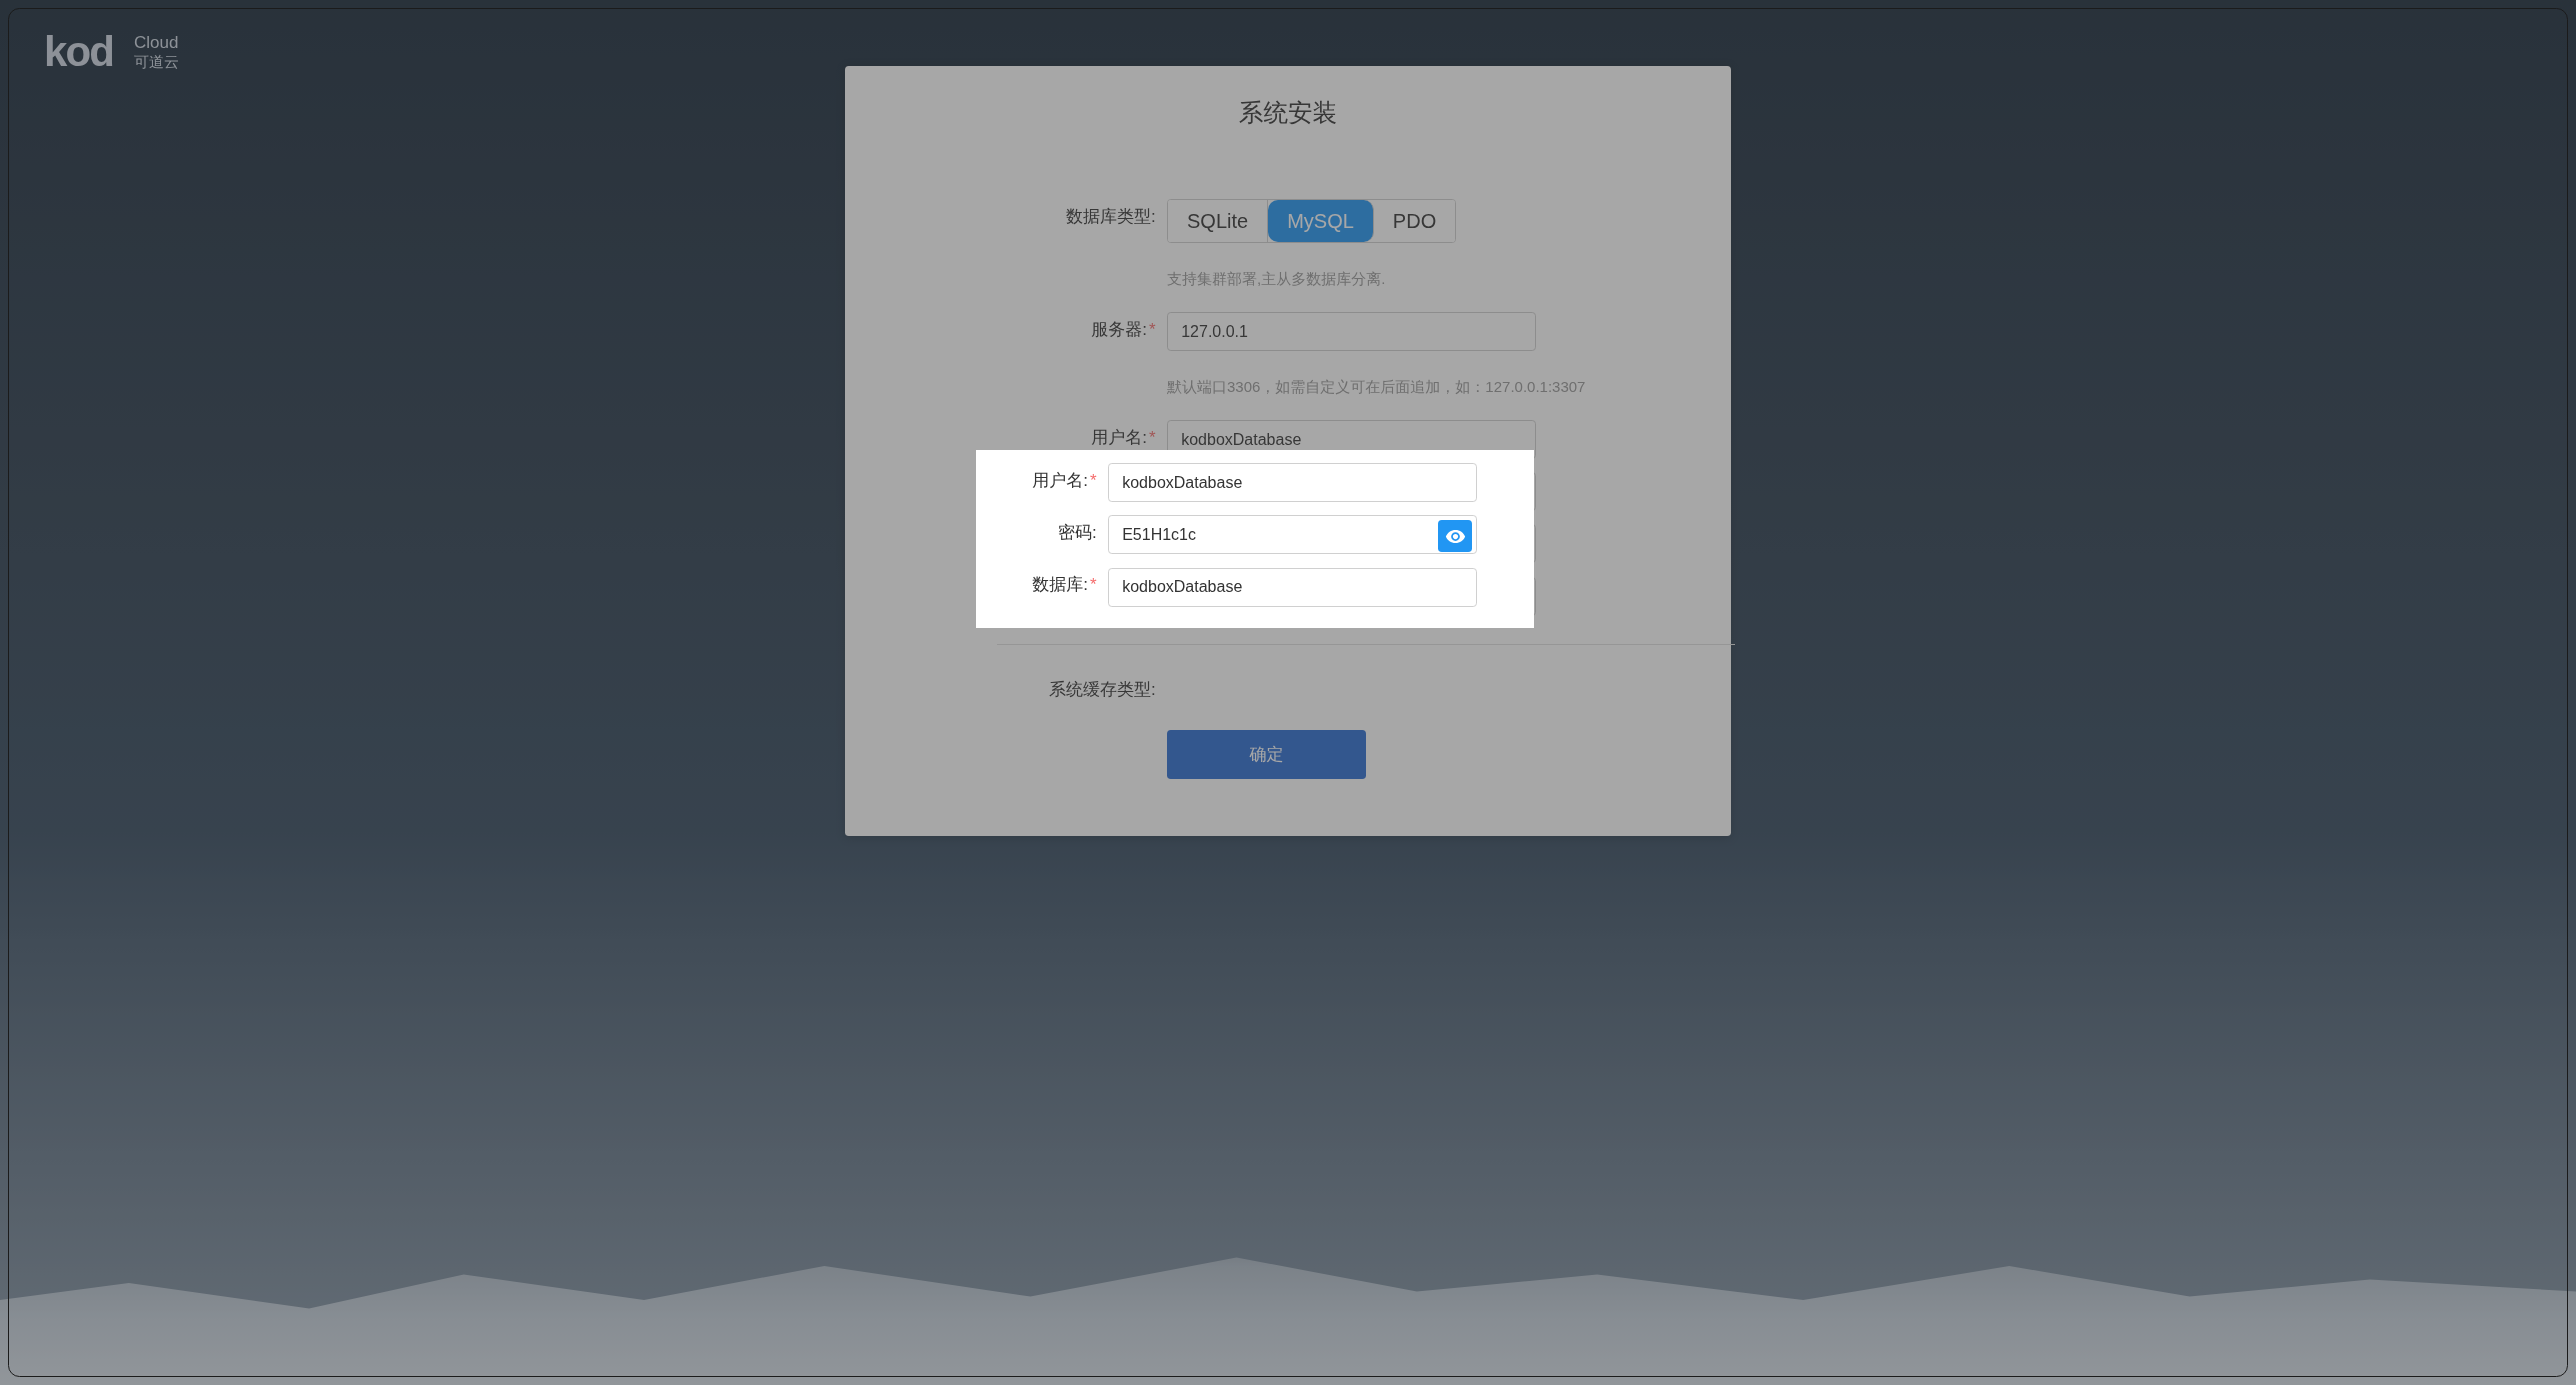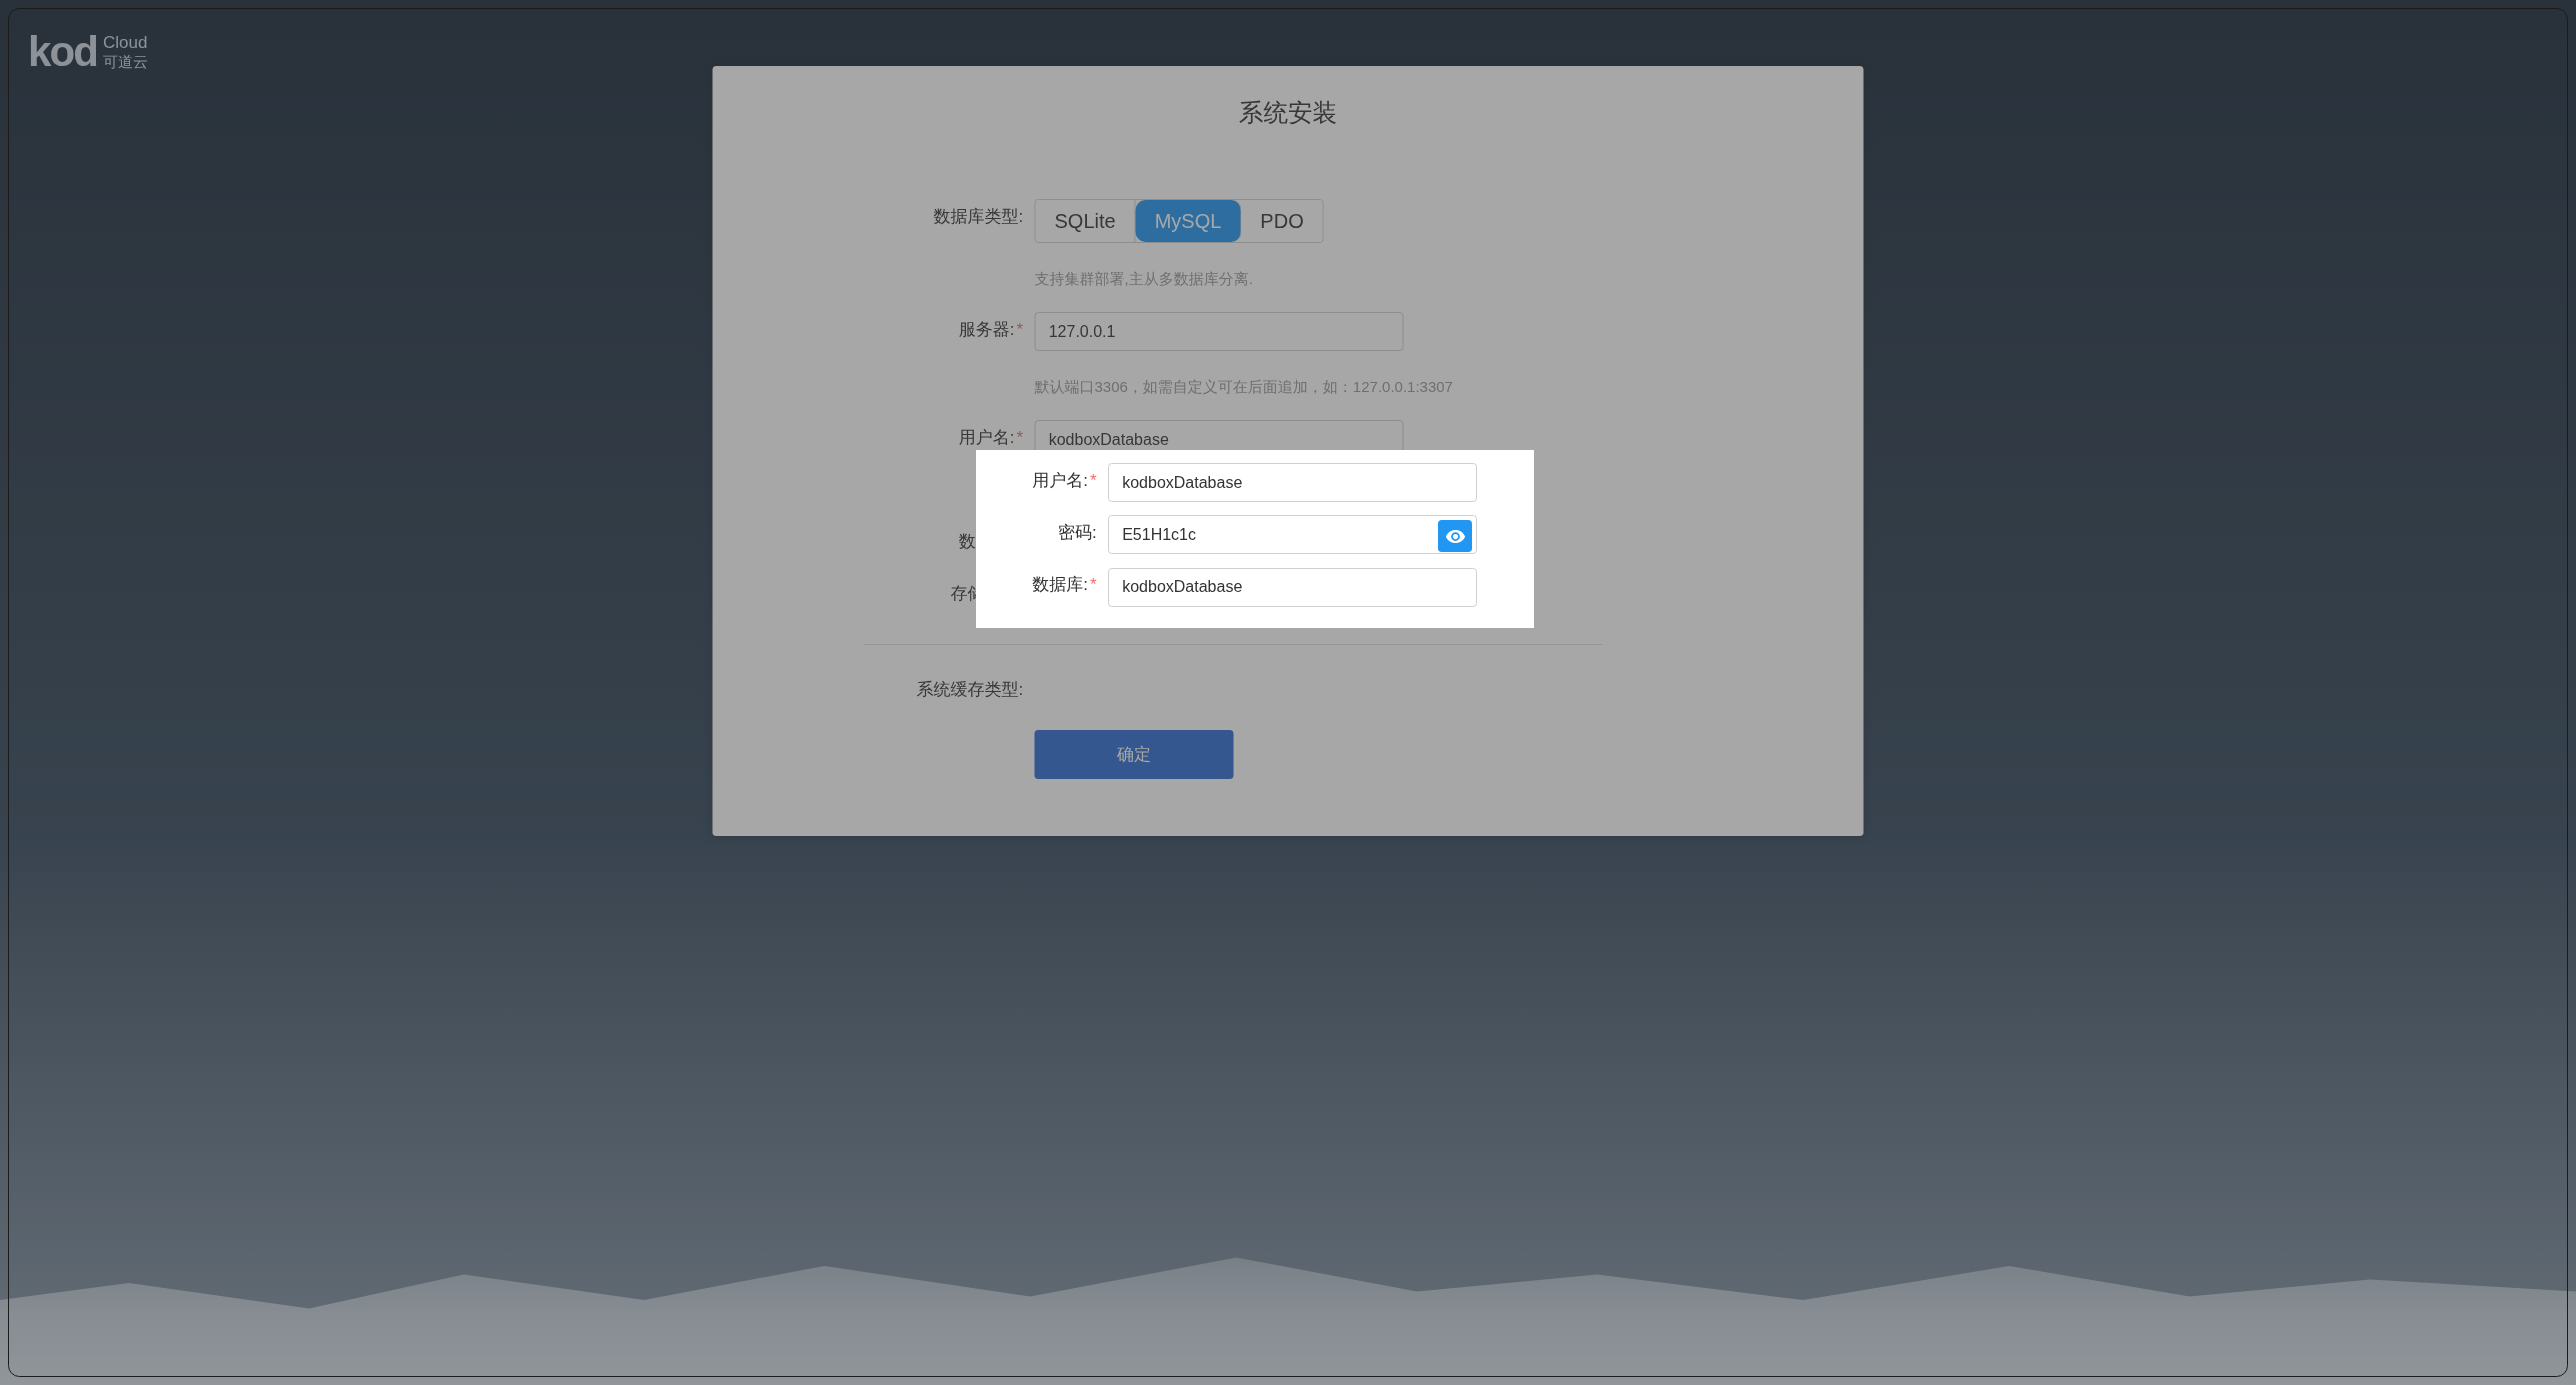--- a/index.html
+++ b/index.html
@@ -26,25 +26,25 @@
     .frame {
       position: absolute;
       inset: 7.6px;
       border: 1.9px solid #000;
       border-radius: 11.4px;
       pointer-events: none;
     }
     .logo {
       position: absolute;
       top: 28px;
-      left: 28px;
+      left: 44px;
       color: #cfd8e3;
       display: flex;
       align-items: center;
-      gap: 6px;
+      gap: 21px;
     }
     .logo-main {
       font-size: 42px;
       font-weight: 700;
       letter-spacing: -1.9px;
     }
     .logo-side {
       display: flex;
       flex-direction: column;
       line-height: 1.2;
@@ -60,21 +60,21 @@
       position: absolute;
       inset: 0;
       background: rgba(60, 60, 60, 0.45);
       z-index: 1;
     }
     .panel {
       position: absolute;
       top: 66px;
       left: 50%;
       transform: translateX(-50%);
-      width: 1151px;
+      width: 886px;
       background: #fff;
       border-radius: 3.8px;
       box-shadow: 0 1.9px 9.5px rgba(0,0,0,0.2);
       z-index: 0;
     }
     .panel-title {
       text-align: center;
       font-size: 24.6px;
       color: #333;
       padding: 30px 0 23px;

